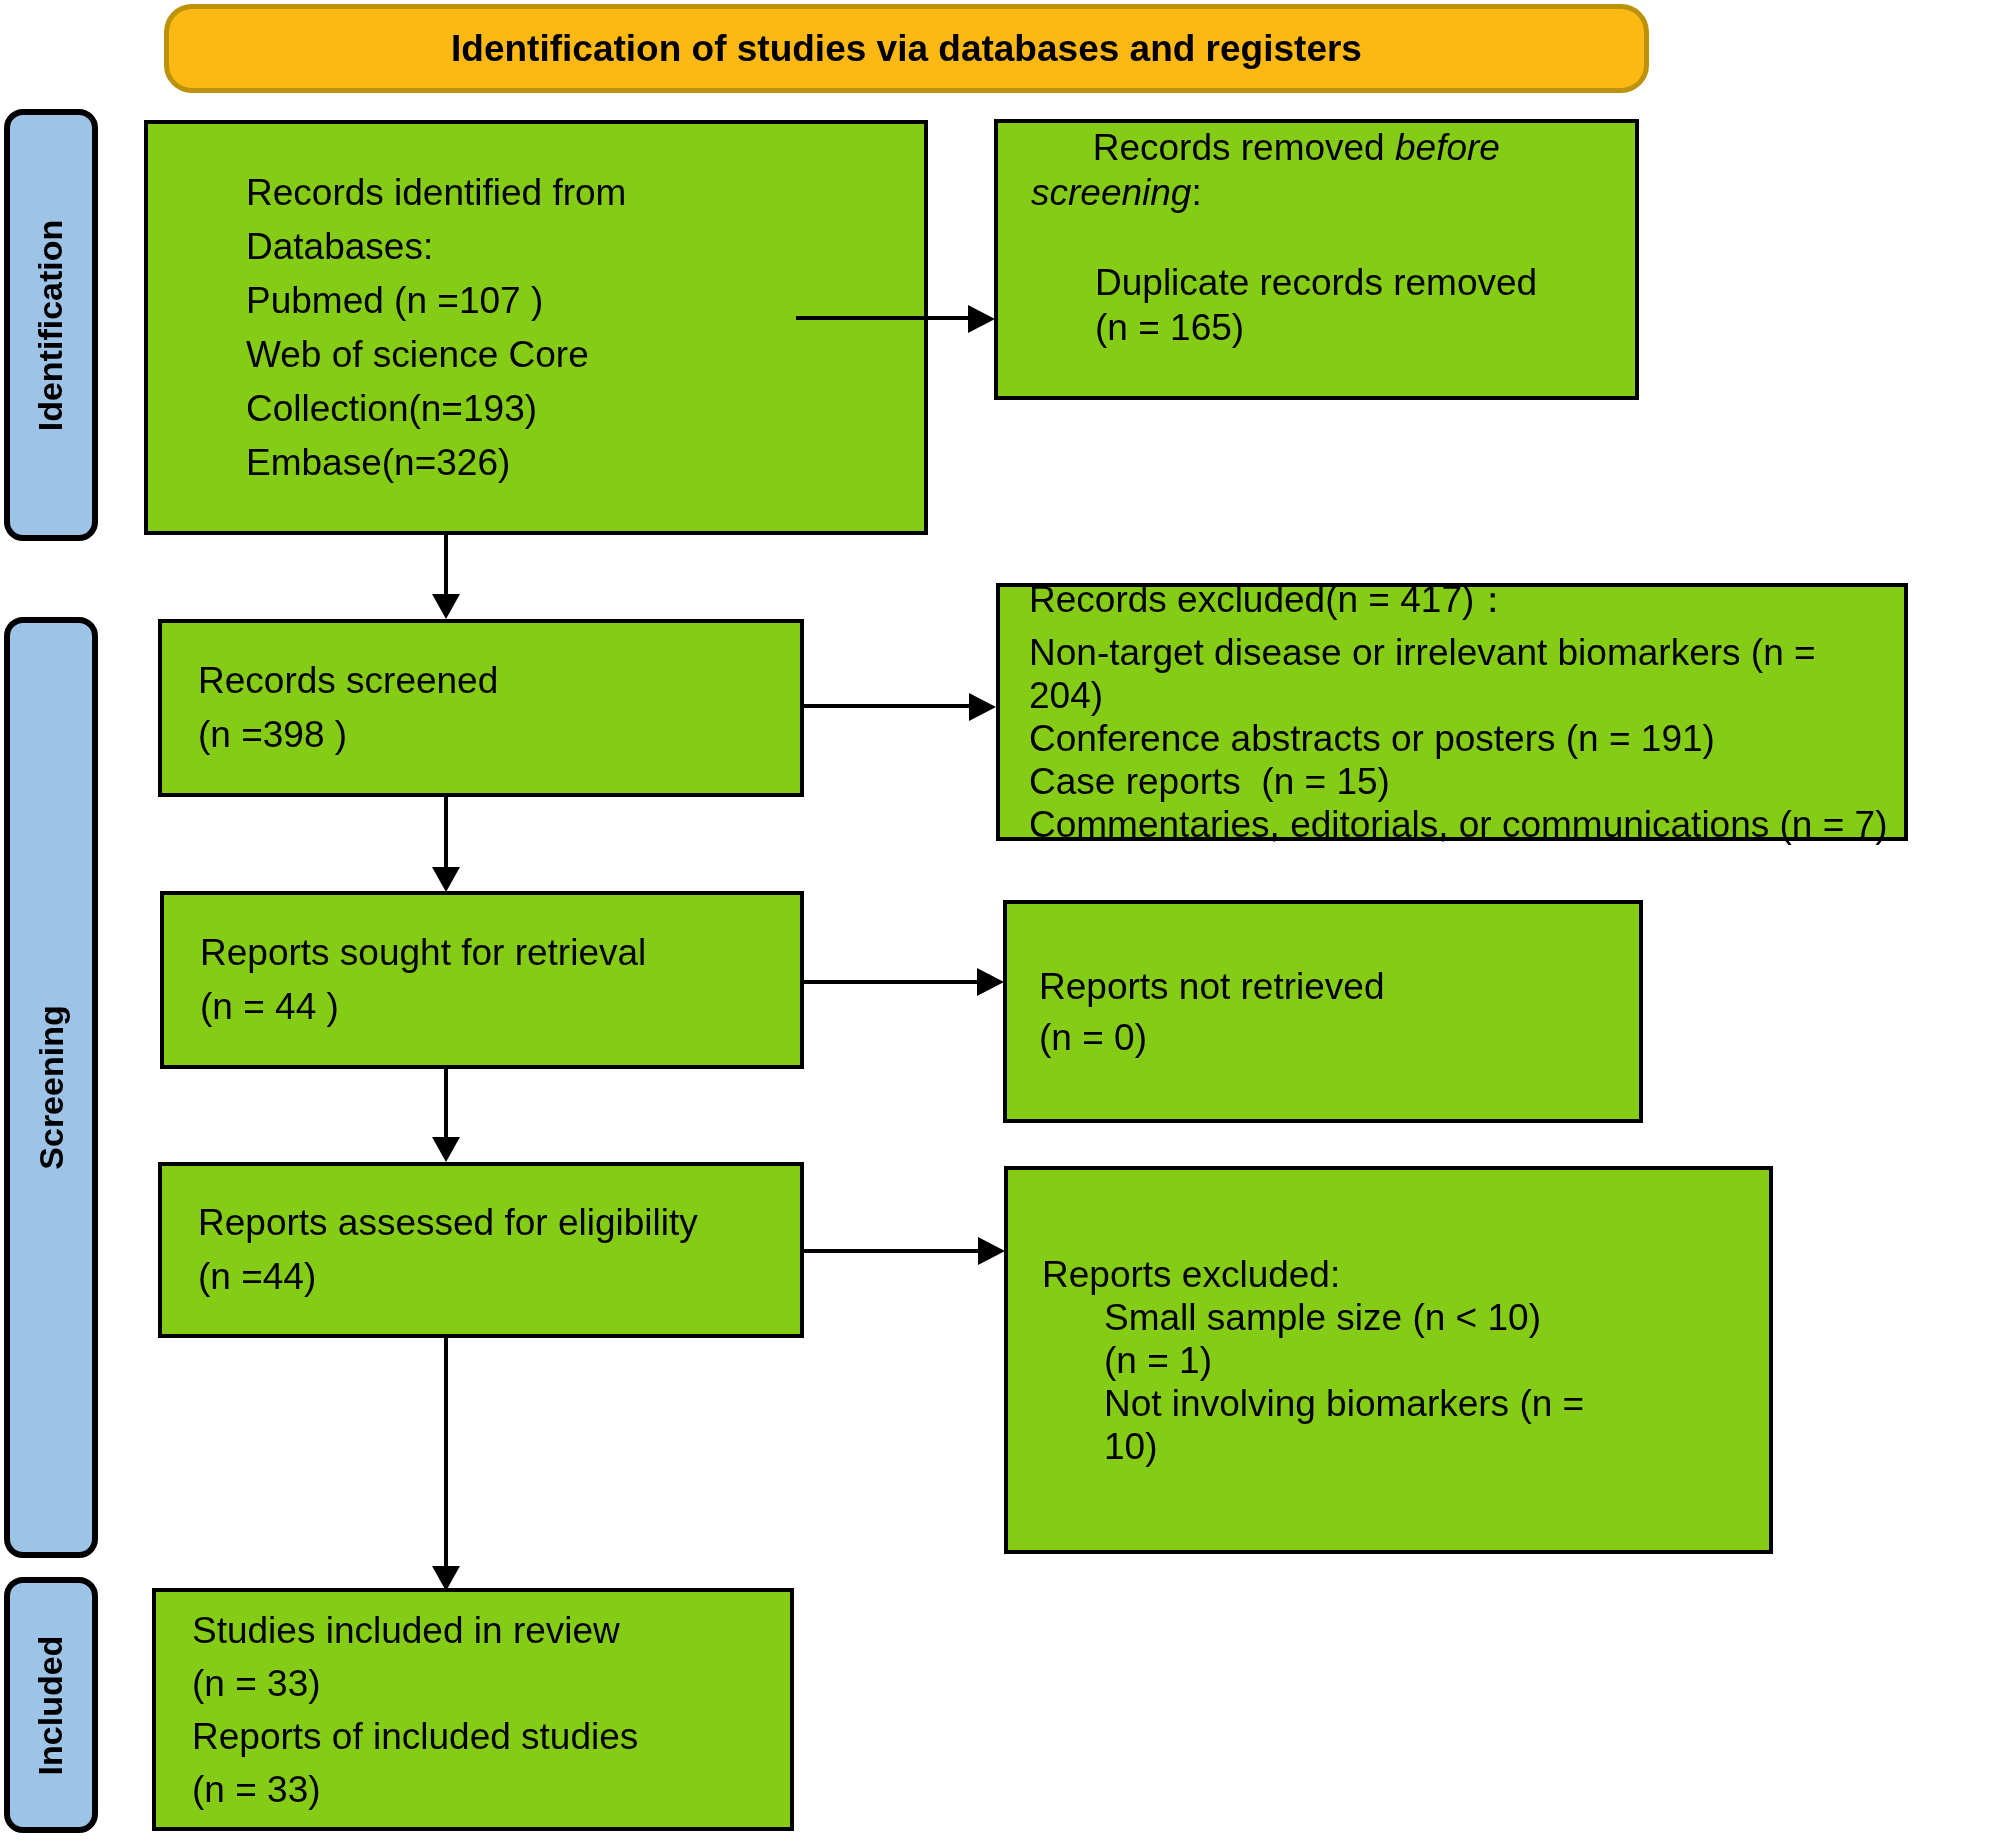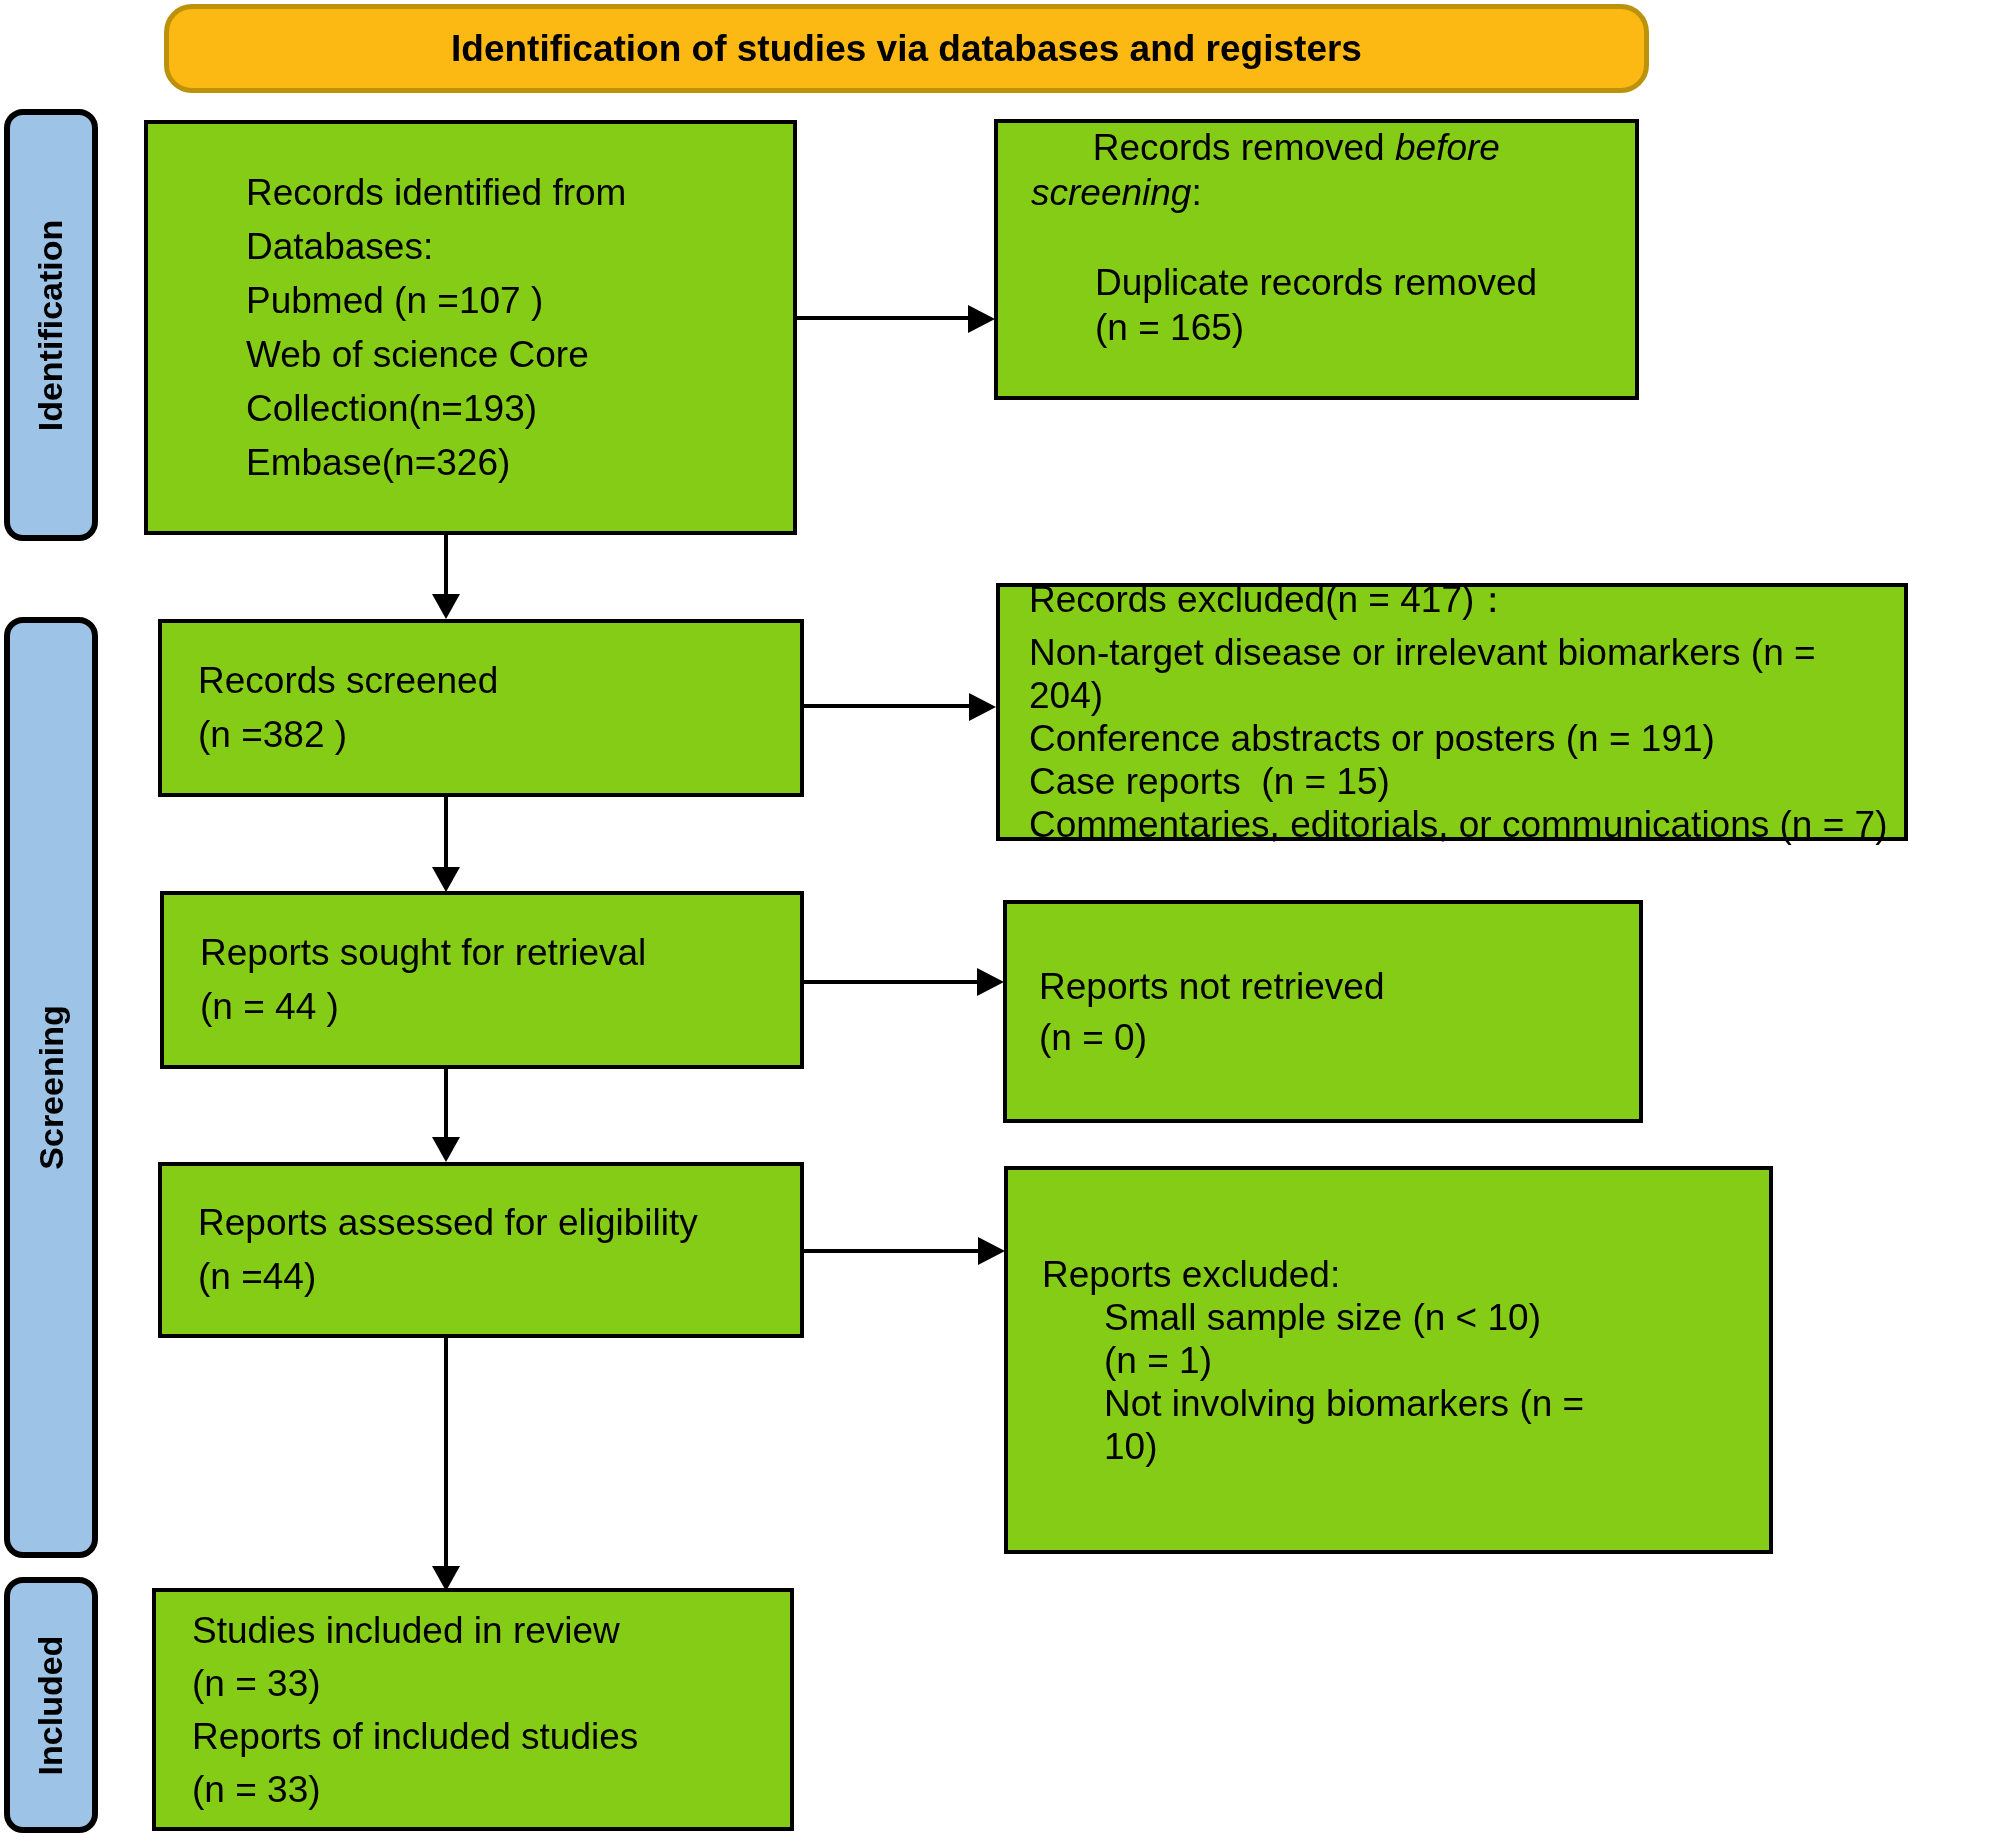--- a/index.html
+++ b/index.html
@@ -19,21 +19,21 @@
         display:flex;align-items:center;justify-content:center;overflow:visible;}
   .side span{transform:rotate(-90deg);white-space:nowrap;font-size:34px;font-weight:bold;}
   .side-id{top:109px;height:432px;}
   .side-scr{top:617px;height:941px;}
   .side-inc{top:1577px;height:256px;}
 
   
   .fbox{position:absolute;box-sizing:border-box;background:#84cc16;border:4.8px solid #000;
         display:flex;flex-direction:column;justify-content:center;
         font-size:37px;white-space:pre-wrap;}
-  .box1{left:144px;top:120px;width:653px;height:415px;padding-left:98px;padding-right:18px;line-height:54px;}
+  .box1{left:144px;top:120px;width:784px;height:415px;padding-left:98px;padding-right:18px;line-height:54px;}
   .box2{left:994px;top:119px;width:645px;height:281px;padding-left:33px;padding-right:10.6px;line-height:45px;}
   .box3{left:158px;top:619px;width:646px;height:178px;padding-left:36px;padding-right:10.6px;line-height:54px;}
   .box4{left:996px;top:583px;width:912px;height:258px;padding-left:29px;padding-right:8px;line-height:43px;}
   .box5{left:160px;top:891px;width:644px;height:178px;padding-left:36px;padding-right:10.6px;line-height:54px;}
   .box6{left:1003px;top:900px;width:640px;height:223px;padding-left:32px;padding-right:10.6px;line-height:51px;}
   .box7{left:158px;top:1162px;width:646px;height:176px;padding-left:36px;padding-right:10.6px;line-height:54px;}
   .box8{left:1004px;top:1166px;width:769px;height:388px;padding-left:34px;padding-right:10.6px;line-height:43px;}
   .box9{left:152px;top:1588px;width:642px;height:243px;padding-left:36px;padding-right:10.6px;line-height:53px;}
 
   .hdr4{margin-bottom:10.6px;}
@@ -80,21 +80,21 @@
     <div>
       <span>Records removed </span><i>before
 screening</i><span>:</span>
       <div class="indent2">Duplicate records removed
 (n = 165)</div>
     </div>
   </div>
 
   <div class="fbox box3">
     <span>Records screened
-(n =382 )</span>
+(n =398 )</span>
   </div>
 
   <div class="fbox box4">
     <div class="hdr4">Records excluded(n = 417)：</div>
     <div>Non-target disease or irrelevant biomarkers (n = 204)
 Conference abstracts or posters (n = 191)
 Case reports  (n = 15)
 Commentaries, editorials, or communications (n = 7)</div>
   </div>
 

